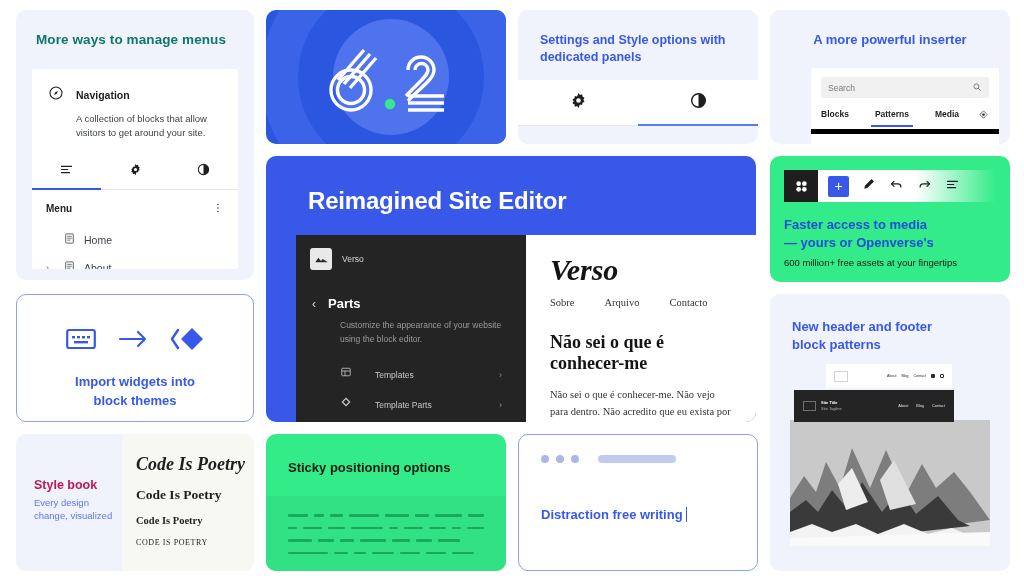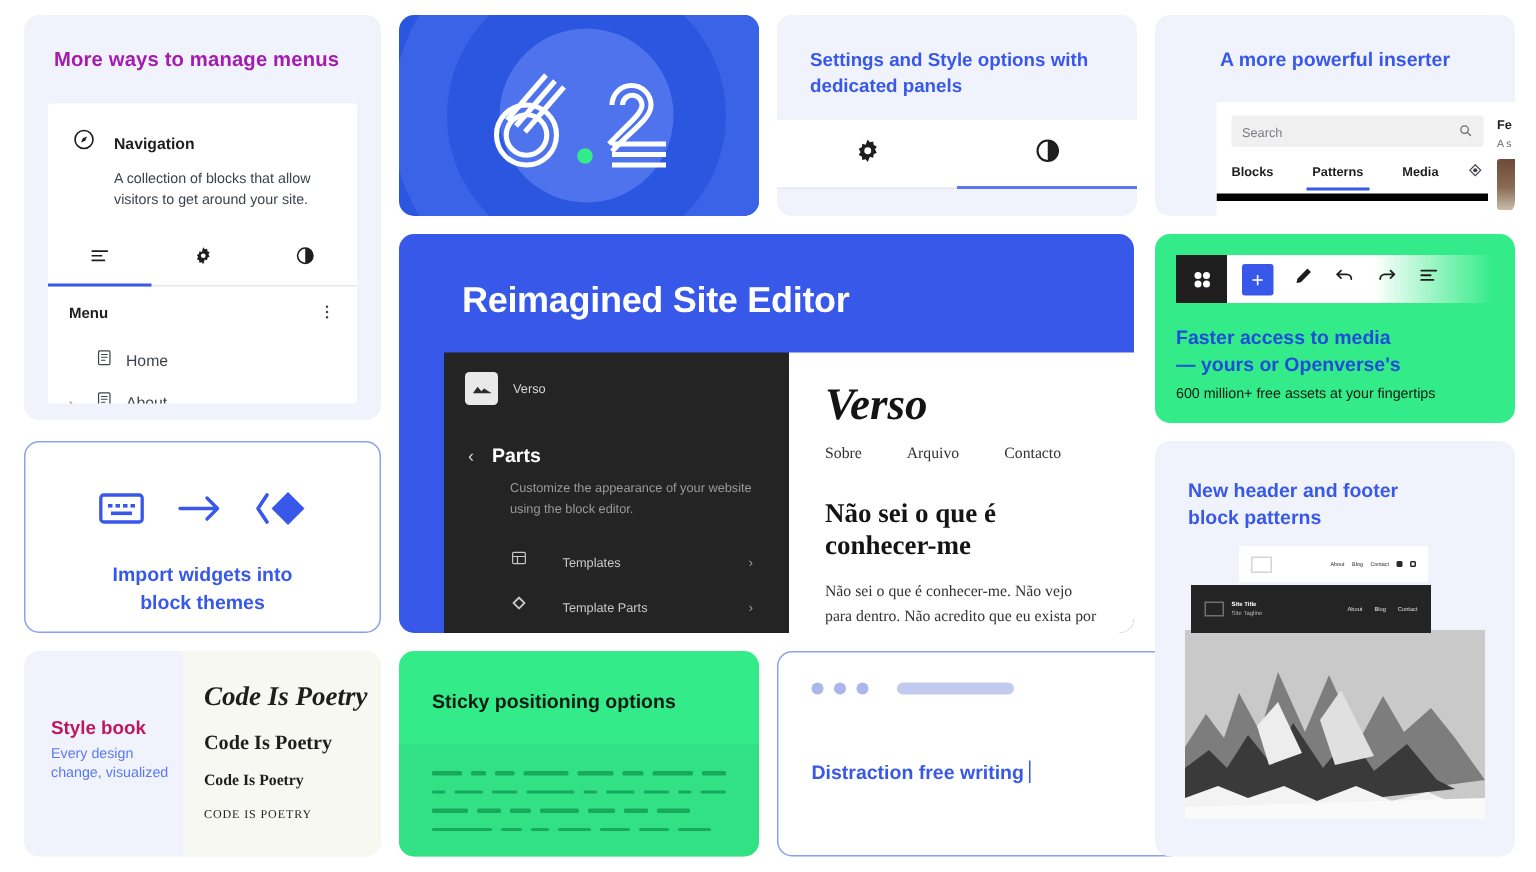--- a/index.html
+++ b/index.html
@@ -12,21 +12,21 @@
   .grid {
     position: relative;
     width: 1024px; height: 581px;
     padding: 10px 14px;
   }
   .card { position: absolute; border-radius: 10px; overflow: hidden; }
 
   
   #c-menus { left: 16px; top: 10px; width: 238px; height: 270px; background: #f0f2fc; }
   .menus-title {
-    color: #a21caf; font-size: 13.5px; font-weight: bold;
+    color: #0f766e; font-size: 13.5px; font-weight: bold;
     padding: 22px 20px 0 20px; letter-spacing: .1px;
   }
   .menus-panel {
     margin: 22px 16px 0 16px; background: #ffffff; height: 200px;
     border-radius: 2px; overflow: hidden;
   }
   .nav-head { display: flex; align-items: center; gap: 12px; padding: 16px 16px 0 16px; }
   .nav-head .ttl { font-size: 10.5px; font-weight: bold; color: #1e1e1e; }
   .nav-desc { font-size: 9.5px; color: #3c434a; line-height: 1.5; padding: 7px 16px 0 44px; }
   .nav-tabs { display: flex; margin-top: 14px; border-bottom: 1px solid #e8e8ec; }
@@ -157,21 +157,21 @@
   .sb-right .l4 { font-family: "Liberation Serif", serif; font-size: 8px; color: #1e1e1e; letter-spacing: .6px; margin-top: 12px; }
 
   
   #c-sticky { left: 266px; top: 434px; width: 240px; height: 137px; background: #33eb88; }
   .st-h { font-size: 13px; font-weight: bold; color: #0d1b12; padding: 26px 0 0 22px; }
   .st-body { position: absolute; left: 0; right: 0; top: 62px; bottom: 0; background: #31e184; padding: 18px 22px 0 22px; }
   .st-line { display: flex; gap: 6px; margin-bottom: 10px; }
   .st-line i { display: block; height: 2.5px; background: #18a95d; border-radius: 1px; }
 
   
-  #c-distraction { left: 518px; top: 434px; width: 272px; height: 137px;
+  #c-distraction { left: 518px; top: 434px; width: 240px; height: 137px;
     background: #ffffff; border: 1.5px solid #8ba0f2; border-radius: 10px; }
   .df-bar { display: flex; align-items: center; gap: 7px; padding: 20px 0 0 22px; }
   .df-dot { width: 8px; height: 8px; border-radius: 50%; background: #aab6ec; }
   .df-url { width: 78px; height: 8px; border-radius: 4px; background: #c2caf0; margin-left: 12px; }
   .df-txt { color: #3858e9; font-size: 13px; font-weight: bold; padding: 44px 0 0 22px; display: flex; align-items: center; }
   .df-caret { display: inline-block; width: 1.5px; height: 15px; background: #3858e9; margin-left: 3px; }
 
   
   #c-patterns { left: 770px; top: 294px; width: 240px; height: 277px; background: #f0f2fc; }
   .hp-title { color: #3858e9; font-size: 13px; font-weight: bold; line-height: 1.4; padding: 24px 0 0 22px; }
@@ -342,25 +342,20 @@
           <svg width="11" height="11" viewBox="0 0 24 24">
               <path d="M12 4l8 8-8 8-8-8z" fill="none" stroke="#3c434a" stroke-width="1.6"></path>
               <circle cx="12" cy="12" r="3" fill="#3c434a"></circle>
             </svg>
         </span>
       </div>
       <div class="ins-featured">
         <span>Featured</span>
         <span style="font-size:9px;color:#a7b4f0">›</span>
       </div>
-    </div>
-    <div class="ins-side">
-      <div class="t1">Fe</div>
-      <div class="t2">A s</div>
-      <div class="thumb"></div>
     </div>
   </div>
 
   <div class="card" id="c-editor">
     <div class="ed-title">Reimagined Site Editor</div>
     <div class="ed-window">
       <div class="ed-side">
         <div class="ed-brand">
           <span class="logo">
             <svg width="15" height="12" viewBox="0 0 24 18">

